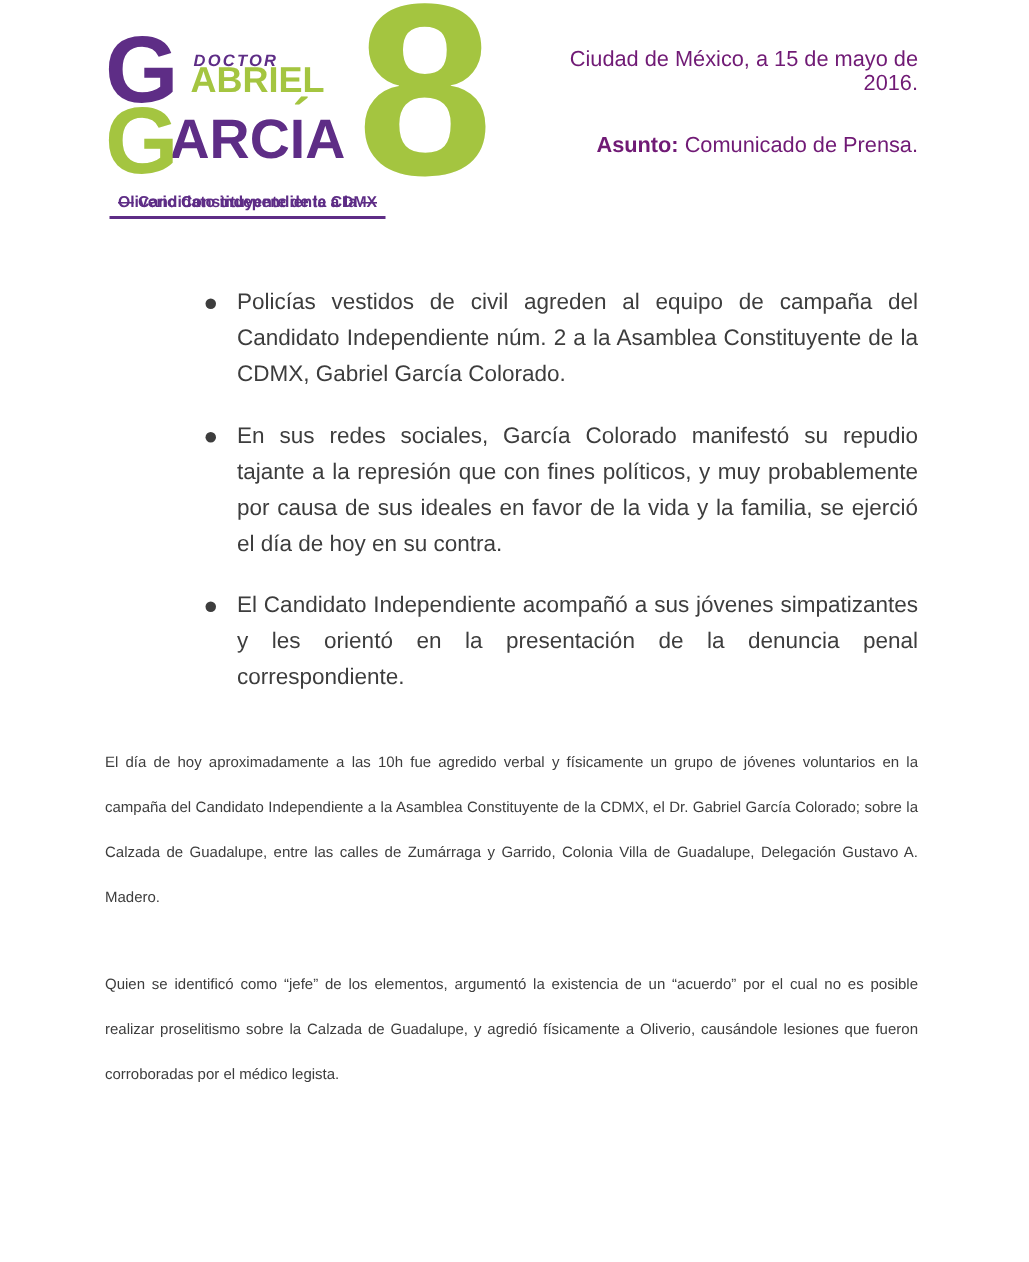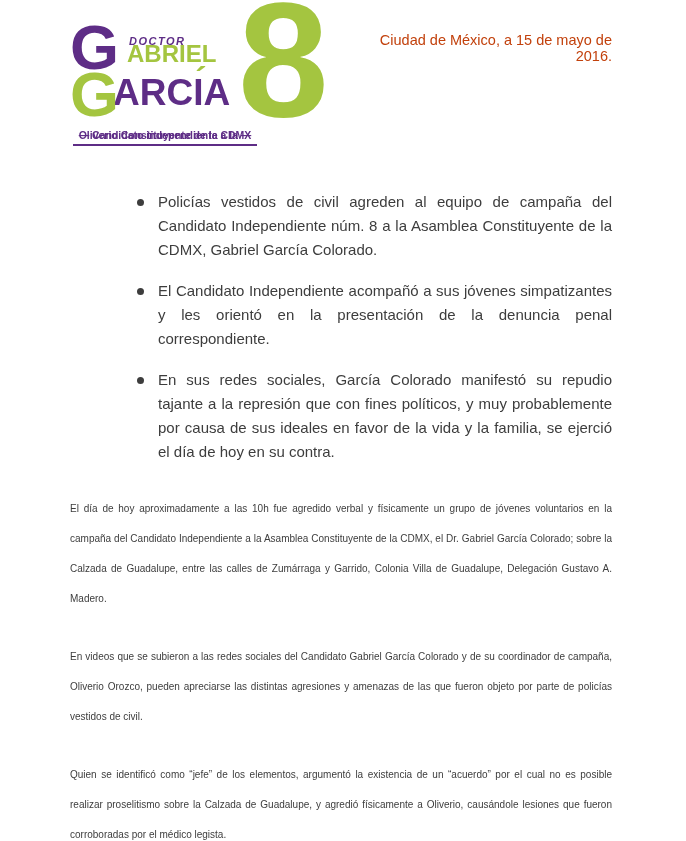--- a/index.html
+++ b/index.html
@@ -79,21 +79,21 @@
   .logo .big8 {
     position: absolute; left: 168px; top: -37px;
     color: var(--green); font-weight: bold;
     font-size: 163px; line-height: 1;
   }
 
   .header-right {
     text-align: right;
     padding-top: 17px;
     font-size: 14.5px;
-    color: #c2410c;
+    color: #701a75;
     flex: 1 1 auto;
   }
   .date-line { margin-bottom: 25px; }
   .subject-line .subject-label { font-weight: bold; }
 
   
   .bullets {
     list-style: none;
     margin-top: 37px;
     padding-left: 88px;
@@ -142,29 +142,29 @@
       <span class="name1">ABRIEL</span>
       <span class="name2"><span>ARC</span><span class="i-acc"><span class="acc">´</span><span>I</span></span><span>A</span></span>
       <span class="tag1">—  Candidato independiente a la  —</span>
       <span class="tag2">Oliverio Constituyente de la CDMX</span>
       <span class="tag-rule"></span>
       <span class="big8">8</span>
     </div>
 
     <div class="header-right">
       <div class="date-line">Ciudad de México, a 15 de mayo de 2016.</div>
+      <div class="subject-line"><span class="subject-label">Asunto:</span><span> Comunicado de Prensa.</span></div>
     </div>
 
   </div>
 
   <ul class="bullets">
-    <li>Policías vestidos de civil agreden al equipo de campaña del Candidato Independiente núm. 8 a la Asamblea Constituyente de la CDMX, Gabriel García Colorado.</li>
+    <li>Policías vestidos de civil agreden al equipo de campaña del Candidato Independiente núm. 2 a la Asamblea Constituyente de la CDMX, Gabriel García Colorado.</li>
+    <li>En sus redes sociales, García Colorado manifestó su repudio tajante a la represión que con fines políticos, y muy probablemente por causa de sus ideales en favor de la vida y la familia, se ejerció el día de hoy en su contra.</li>
     <li>El Candidato Independiente acompañó a sus jóvenes simpatizantes y les orientó en la presentación de la denuncia penal correspondiente.</li>
-    <li>En sus redes sociales, García Colorado manifestó su repudio tajante a la represión que con fines políticos, y muy probablemente por causa de sus ideales en favor de la vida y la familia, se ejerció el día de hoy en su contra.</li>
   </ul>
 
   <div class="body-text">
     <p>El día de hoy aproximadamente a las 10h fue agredido verbal y físicamente un grupo de jóvenes voluntarios en la campaña del Candidato Independiente a la Asamblea Constituyente de la CDMX, el Dr. Gabriel García Colorado; sobre la Calzada de Guadalupe, entre las calles de Zumárraga y Garrido, Colonia Villa de Guadalupe, Delegación Gustavo A. Madero.</p>
-    <p>En videos que se subieron a las redes sociales del Candidato Gabriel García Colorado y de su coordinador de campaña, Oliverio Orozco, pueden apreciarse las distintas agresiones y amenazas de las que fueron objeto por parte de policías vestidos de civil.</p>
     <p>Quien se identificó como “jefe” de los elementos, argumentó la existencia de un “acuerdo” por el cual no es posible realizar proselitismo sobre la Calzada de Guadalupe, y agredió físicamente a Oliverio, causándole lesiones que fueron corroboradas por el médico legista.</p>
   </div>
 
 </div>
 
 </body></html>

